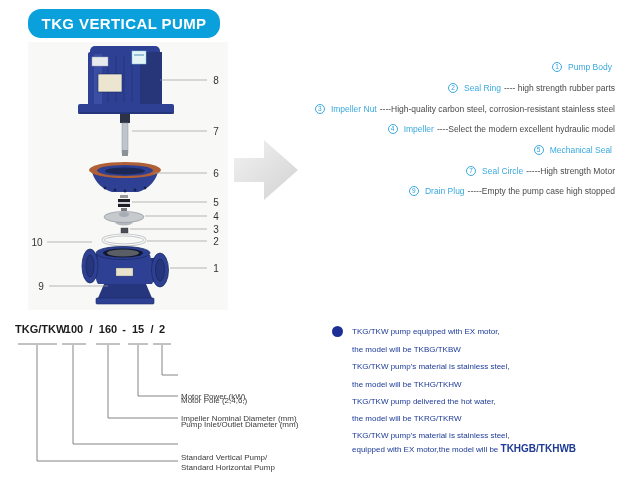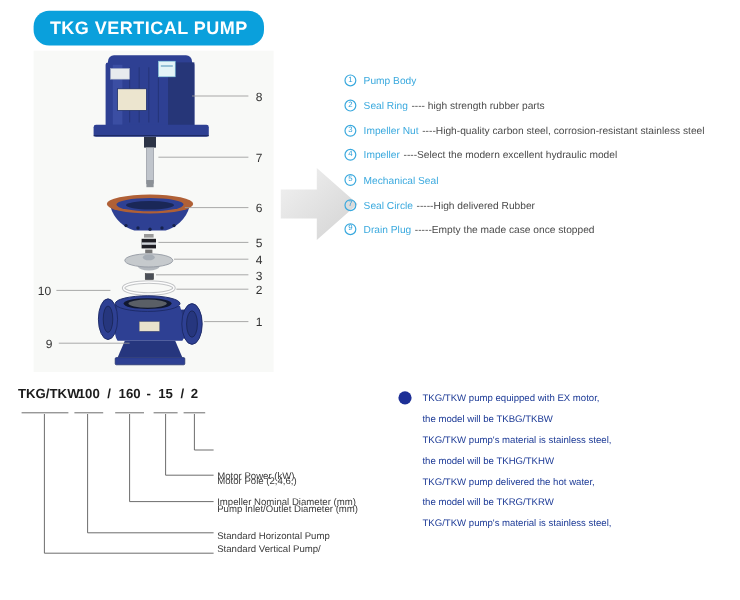--- a/index.html
+++ b/index.html
@@ -13,42 +13,42 @@
             justify-content:center; }
   .banner span { color:#ffffff; font-weight:bold; font-size:15px; letter-spacing:0.4px; }
 
   
   .pump-svg { position:absolute; left:20px; top:42px; }
   .arrow-svg { position:absolute; left:232px; top:130px; }
 
   
   .parts-list { position:absolute; left:287px; top:57px; width:328px; }
   .part-item { height:20.7px; display:flex; align-items:center; white-space:nowrap;
-               font-size:8.5px; color:#4a4a4a; }
+               font-size:8.5px; color:#4a4a4a;justify-content:flex-end; }
   .part-num { flex:none; width:10px; height:10px; border:1px solid #3aa9de; border-radius:50%;
               color:#2f9fd8; font-size:6.5px; line-height:8.5px; text-align:center;
               margin-right:6px; }
   .part-name { color:#3aa9de; margin-right:3px; }
   .part-desc { color:#4a4a4a; }
 
   
   .model-lines { position:absolute; left:0; top:310px; }
   .tok { position:absolute; top:323px; height:15px; font-weight:bold; font-size:11px;
          color:#1c1c1c; text-align:center; white-space:nowrap; }
   .t0 { left:15px;  width:44px; }
   .t1 { left:62px;  width:24px; }
   .t2 { left:86px;  width:10px; }
   .t3 { left:96px;  width:24px; }
   .t4 { left:120px; width:8px;  }
   .t5 { left:128px; width:20px; }
   .t6 { left:147px; width:10px; }
   .t7 { left:153px; width:18px; }
   .code-label { position:absolute; left:181px; font-size:8px; color:#3a3a3a; white-space:nowrap; }
   .cl0 { top:380px;margin-top:16px; } .cl1 { top:392px; } .cl2 { top:414px; } .cl3 { top:420px; }
-  .cl4 { top:453px; } .cl5 { top:442px;text-align:center; }
+  .cl4 { top:453px; } .cl5 { top:463px;text-align:center; }
 
   
   .notes { position:absolute; left:330px; top:318px; width:285px; height:160px; }
   .note-bullet { position:absolute; left:2px; top:8px; width:11px; height:11px;
                  border-radius:50%; background:#1d2f96; }
   .note-line { position:absolute; left:22px; font-size:8px; color:#1c3a96; white-space:nowrap; }
   .nl0 { top:9px; }  .nl1 { top:27px; }  .nl2 { top:44px; }  .nl3 { top:62px; }
   .nl4 { top:79px; } .nl5 { top:96px; }  .nl6 { top:113px; } .nl7 { top:125px; }
   .note-model-big { font-size:10px; font-weight:bold; color:#1c3a96; }
 </style>
@@ -196,26 +196,26 @@
       <span class="part-name">Impeller</span>
       <span class="part-desc">----Select the modern excellent hydraulic model</span>
     </div>
     <div class="part-item">
       <span class="part-num">5</span>
       <span class="part-name">Mechanical Seal</span>
     </div>
     <div class="part-item">
       <span class="part-num">7</span>
       <span class="part-name">Seal Circle</span>
-      <span class="part-desc">-----High delivered Rubber</span>
+      <span class="part-desc">-----High strength Motor</span>
     </div>
     <div class="part-item">
       <span class="part-num">9</span>
       <span class="part-name">Drain Plug</span>
-      <span class="part-desc">-----Empty the made case once stopped</span>
+      <span class="part-desc">-----Empty the pump case high stopped</span>
     </div>
   </div>
 
   <svg class="model-lines" width="320" height="190" viewBox="0 0 320 190">
     <g stroke="#666" stroke-width="0.8" fill="none">
       <line x1="18" y1="34" x2="57" y2="34"></line>
       <line x1="62" y1="34" x2="86" y2="34"></line>
       <line x1="96" y1="34" x2="120" y2="34"></line>
       <line x1="128" y1="34" x2="148" y2="34"></line>
       <line x1="153" y1="34" x2="171" y2="34"></line>
@@ -245,15 +245,18 @@
 
   <div class="notes">
     <span class="note-bullet"></span>
     <div class="note-line nl0">TKG/TKW pump equipped with EX motor,</div>
     <div class="note-line nl1">the model will be TKBG/TKBW</div>
     <div class="note-line nl2">TKG/TKW pump's material is stainless steel,</div>
     <div class="note-line nl3">the model will be TKHG/TKHW</div>
     <div class="note-line nl4">TKG/TKW pump delivered the hot water,</div>
     <div class="note-line nl5">the model will be TKRG/TKRW</div>
     <div class="note-line nl6">TKG/TKW pump's material is stainless steel,</div>
+    <div class="note-line nl7">
+      <span>equipped with EX motor,the model will be </span><span class="note-model-big">TKHGB/TKHWB</span>
+    </div>
   </div>
 
 </div>
 
 </body></html>

